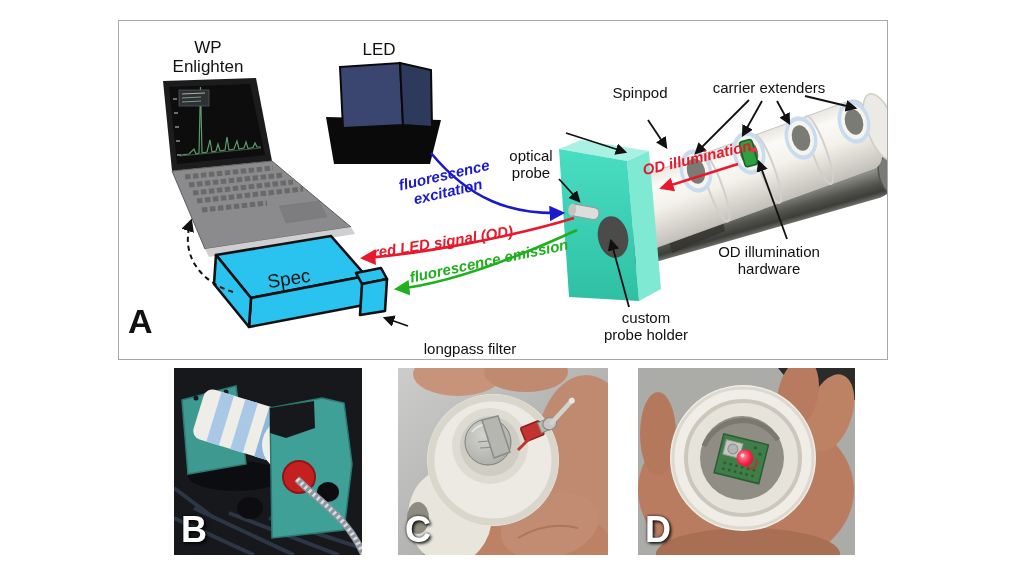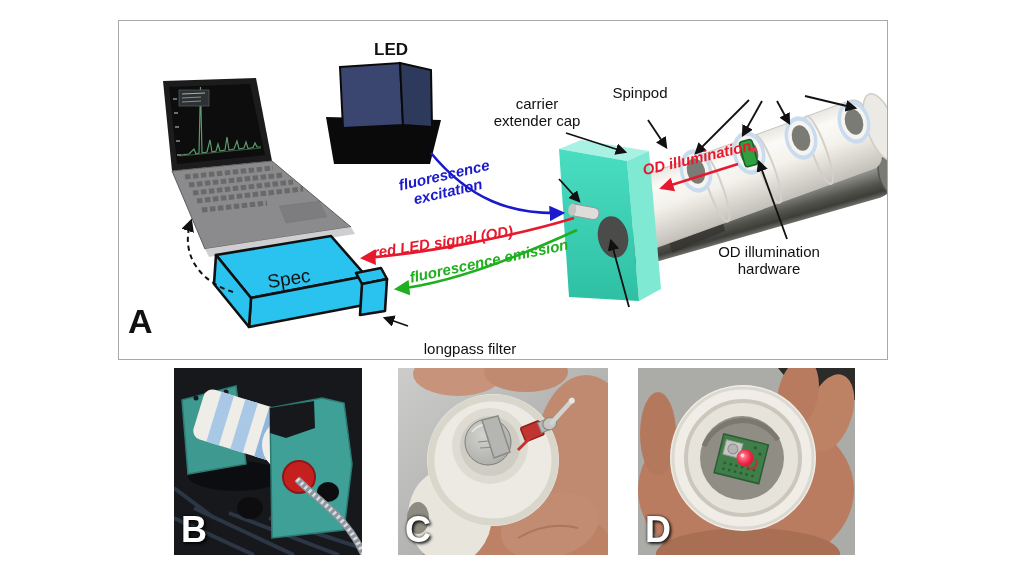--- a/index.html
+++ b/index.html
@@ -178,27 +178,32 @@
         <path d="M643,80 L624,114" marker-end="url(#mk)"></path>
         <path d="M658,80 L670,102" marker-end="url(#mk)"></path>
         <path d="M686,75 L736,87" marker-end="url(#mk)"></path>
         <path d="M440,158 L460,180" marker-end="url(#mk)"></path>
         <path d="M668,218 L640,141" marker-end="url(#mk)"></path>
         <path d="M510,286 L492,220" marker-end="url(#mk)"></path>
         <path d="M289,305 L266,297" marker-end="url(#mk)"></path>
       </g>
     </svg>
 
-    <div class="lbl big" style="left:222px;top:20px;width:100px;font-weight:bold;">LED</div>
-    <div class="lbl" style="left:348px;top:75px;width:140px;">carrier
-extender cap</div>
+    <div class="lbl big" style="left:29px;top:18px;width:120px;">WP
+Enlighten</div>
+    <div class="lbl big" style="left:210px;top:20px;width:100px;">LED</div>
     <div class="lbl" style="left:471px;top:64px;width:100px;">Spinpod</div>
+    <div class="lbl" style="left:565px;top:59px;width:170px;">carrier extenders</div>
+    <div class="lbl" style="left:362px;top:127px;width:100px;">optical
+probe</div>
     <div class="lbl italic red" style="left:503px;top:129px;width:150px;transform:rotate(-13deg);">OD illumination</div>
     <div class="lbl" style="left:560px;top:223px;width:180px;">OD illumination
 hardware</div>
+    <div class="lbl" style="left:447px;top:289px;width:160px;">custom
+probe holder</div>
     <div class="lbl spec" style="left:138px;top:248px;width:64px;transform:rotate(-9deg);">Spec</div>
     <div class="lbl" style="left:290px;top:296px;width:122px;margin-top:24px;">longpass filter</div>
     <div class="lbl italic blue" style="left:247px;top:146px;width:160px;transform:rotate(-13deg);">fluorescence
 excitation</div>
     <div class="lbl italic red" style="left:224px;top:213px;width:200px;transform:rotate(-9deg);">red LED signal (OD)</div>
     <div class="lbl italic green" style="left:270px;top:232px;width:200px;transform:rotate(-12deg);">fluorescence emission</div>
     <div class="panel-letter-a">A</div>
   </div>
 
   <div class="photo photo-b">

